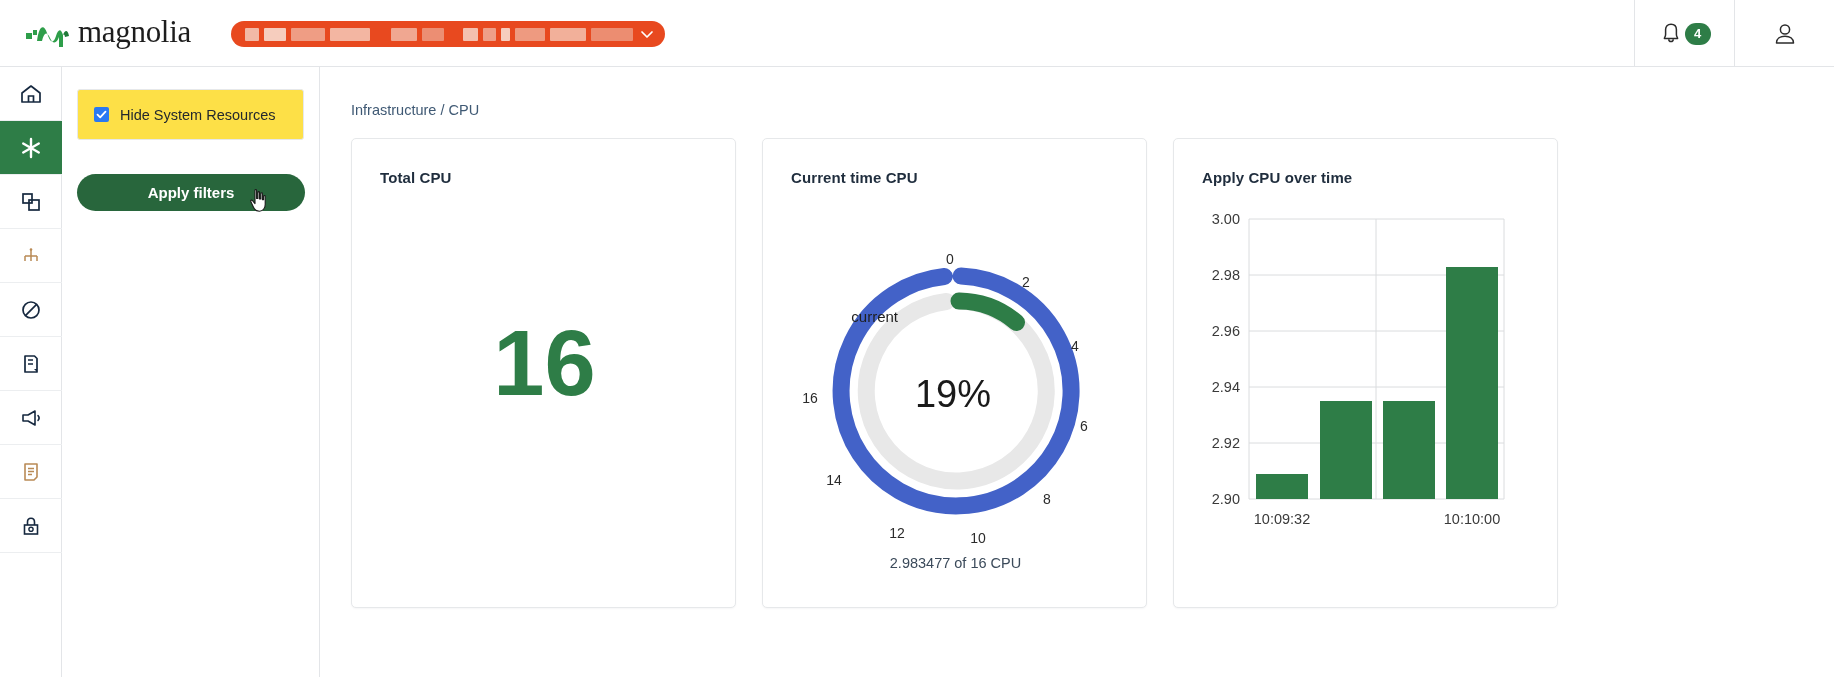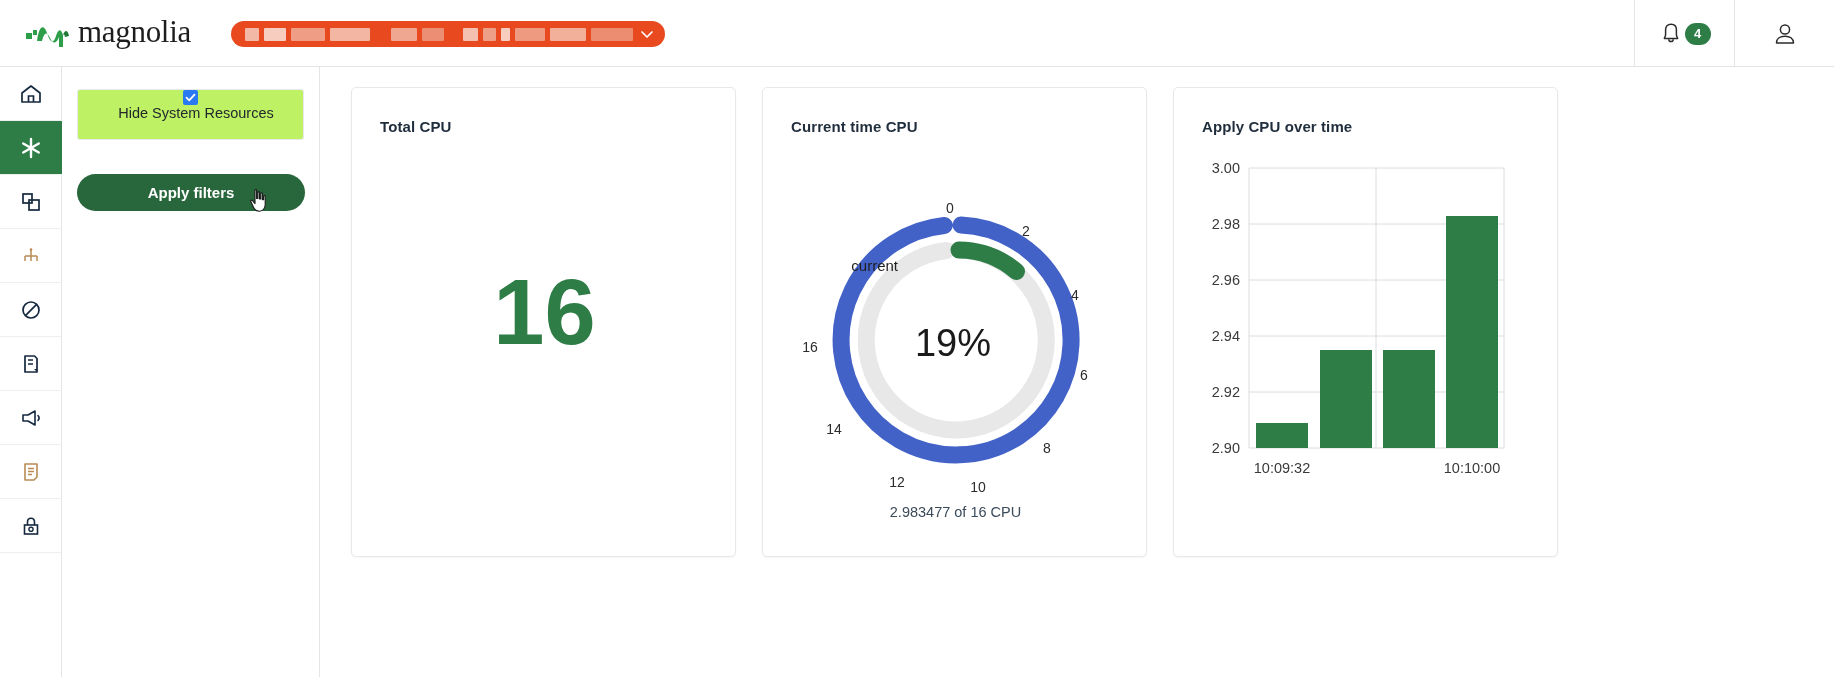--- a/index.html
+++ b/index.html
@@ -60,22 +60,22 @@
     border-bottom:1px solid #eceef0;
   }
   .rail-item.active { background:#2e7d47; }
 
   
   .filters {
     position:absolute; top:67px; left:62px; width:258px; height:610px;
     background:#fff; border-right:1px solid #e3e5e8; padding:22px 15px 0 15px;
   }
   .filter-card {
-    border:1px solid #e6e8ea; border-radius:3px; background:#bef264;
-    height:51px; display:flex; align-items:center; padding:0 16px;flex-direction:column;
+    border:1px solid #e6e8ea; border-radius:3px; background:#fde047;
+    height:51px; display:flex; align-items:center; padding:0 16px;
   }
   .chk {
     width:15px; height:15px; border-radius:2px; background:#2979f2;
     display:flex; align-items:center; justify-content:center; flex:none;
   }
   .chk-label { font-size:14.5px; color:#23282d; margin-left:11px; }
   .apply-btn {
     margin-top:34px; height:37px; width:228px; border-radius:19px;
     background:#28663c; color:#fff; font-size:15px; font-weight:bold;
     display:flex; align-items:center; justify-content:center; border:none;
@@ -262,20 +262,21 @@
 
     <button class="apply-btn">
       <span>Apply filters</span>
       <svg class="cursor-hand" viewBox="0 0 19 25">
         <path d="M6 2.2 C6 1.2 7.6 1.2 7.6 2.2 L7.6 10.4 L8.9 10.4 L8.9 4.4 C8.9 3.4 10.5 3.4 10.5 4.4 L10.5 10.9 L11.8 10.9 L11.8 5.6 C11.8 4.6 13.4 4.6 13.4 5.6 L13.4 11.6 L14.6 11.6 L14.6 8.2 C14.6 7.2 16.2 7.2 16.2 8.2 L16.2 16.4 C16.2 20.3 13.8 23.2 10.4 23.2 C7.6 23.2 5.6 21.7 4.5 19.3 L1.8 13.6 C1.3 12.5 2.7 11.6 3.5 12.6 L6 15.6 Z" fill="#ffffff" stroke="#1a1a1a" stroke-width="1.1" stroke-linejoin="round"></path>
       </svg>
     </button>
   </div>
 
   <div class="main">
+    <div class="crumb">Infrastructure / CPU</div>
 
     <div class="cards">
 
       <div class="card">
         <div class="card-title">Total CPU</div>
         <div class="big-number">16</div>
       </div>
 
       <div class="card">
         <div class="card-title">Current time CPU</div>

